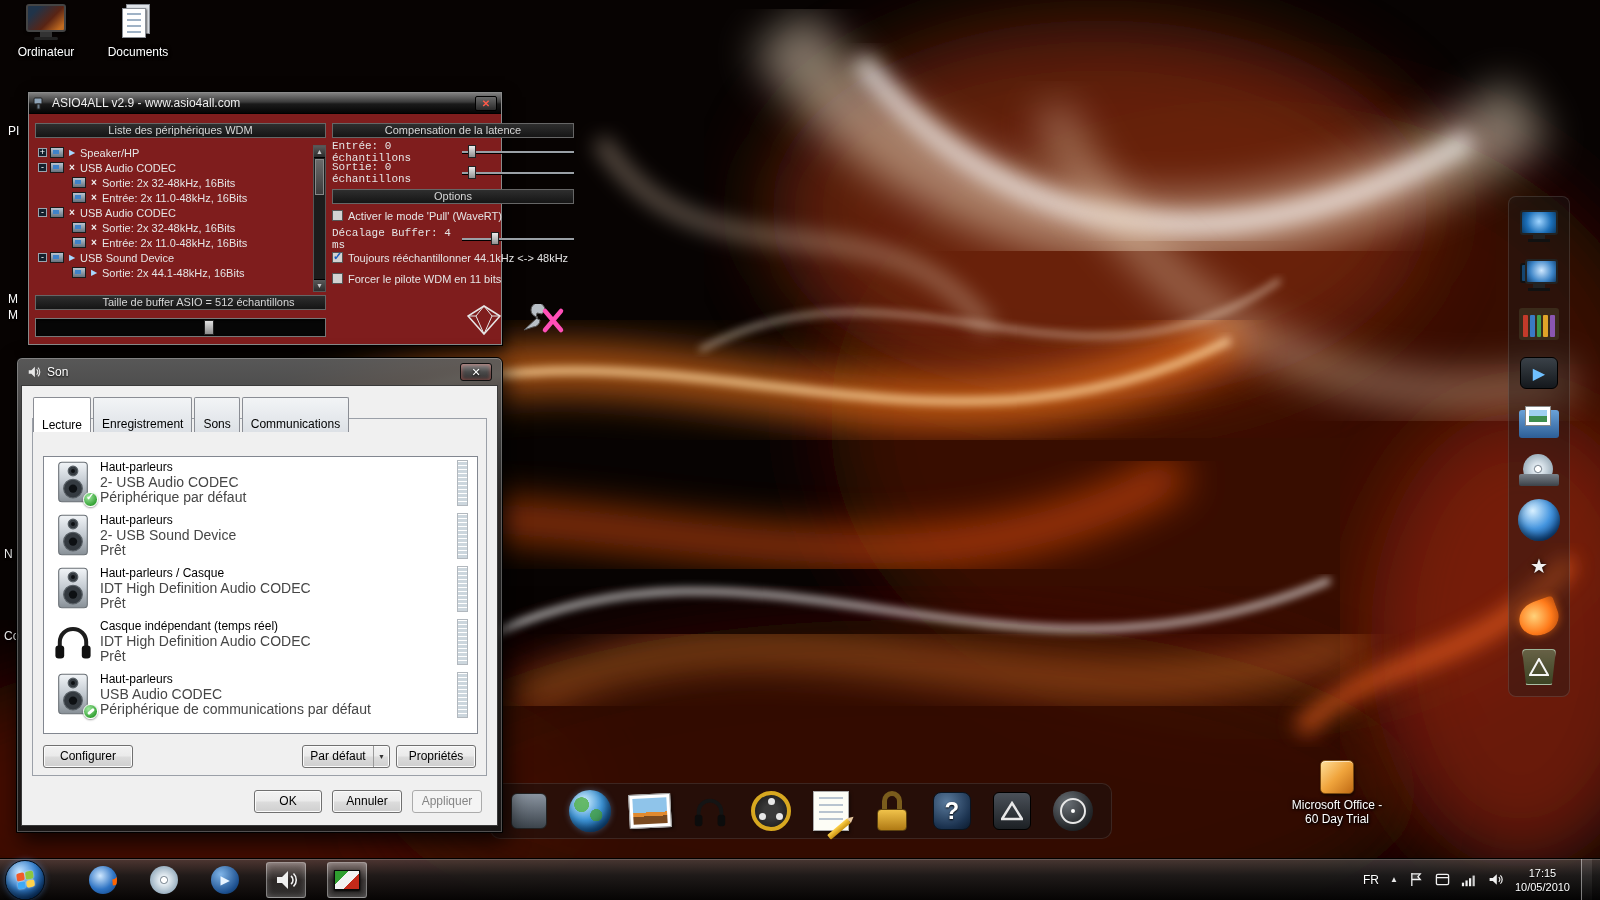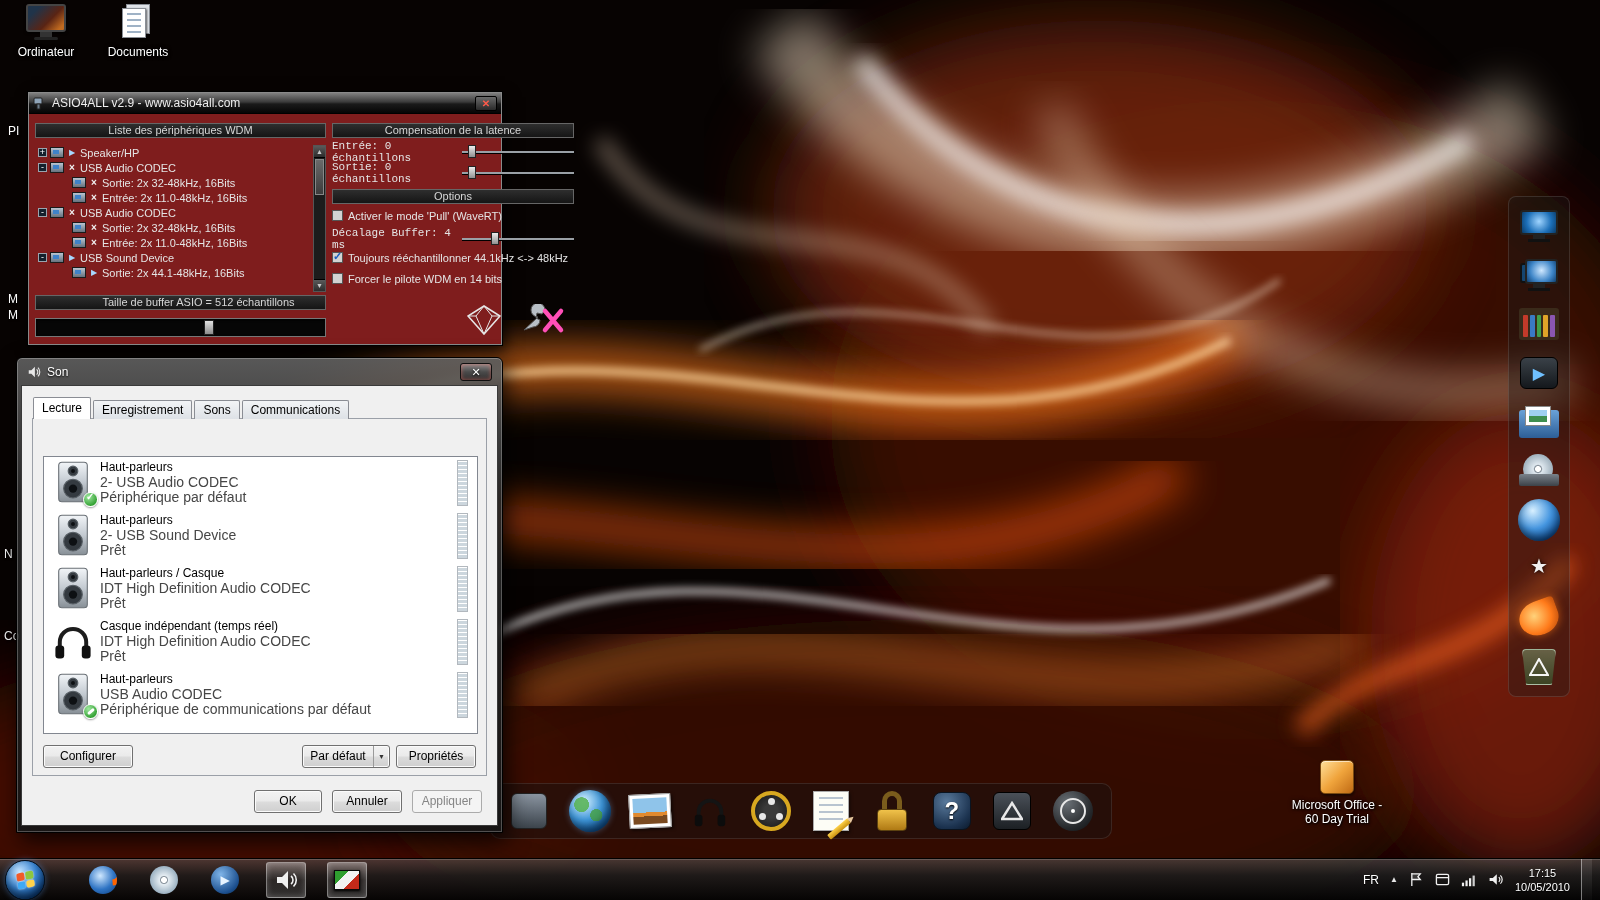--- a/index.html
+++ b/index.html
@@ -121,21 +121,21 @@
 
   
   .son { position:absolute; left:16px; top:357px; width:487px; height:476px; border-radius:6px 6px 0 0;
     background:linear-gradient(rgba(95,95,95,.92), rgba(40,40,40,.92) 30%, rgba(22,22,22,.94));
     border:1px solid #000; box-shadow:0 0 0 1px rgba(255,255,255,.25) inset, 4px 8px 22px rgba(0,0,0,.8);
     padding:0 4px 4px; }
   .son-title { height:27px; display:flex; align-items:center; gap:6px; padding:0 6px; color:#fff; font-size:12px; text-shadow:0 1px 2px #000; }
   .son-close { margin-left:auto; width:32px; height:18px; border:1px solid #101010; border-radius:3px; background:linear-gradient(#8a8a8a,#4a4a4a 50%,#303030); box-shadow:inset 0 0 4px rgba(255,110,100,.55); color:#fff; font-size:11px; line-height:16px; text-align:center; }
   .son-client { position:relative; height:441px; background:#f0f0f0; border:1px solid #3a3a3a; font-size:12px; color:#000; }
   .son-tabs { position:absolute; top:11px; left:11px; display:flex; align-items:flex-end; z-index:2; }
-  .tab { height:19px; line-height:18px; padding:0 8px; background:linear-gradient(#f2f4f6,#dde1e6); border:1px solid #8a8d94; border-bottom:none; border-radius:2px 2px 0 0; margin-right:2px; }
+  .tab { height:19px; line-height:18px; padding:17px 8px; background:linear-gradient(#f2f4f6,#dde1e6); border:1px solid #8a8d94; border-bottom:none; border-radius:2px 2px 0 0; margin-right:2px; }
   .tab.active { height:22px; line-height:21px; background:#fff; position:relative; z-index:3; }
   .tab-page { position:absolute; left:10px; right:10px; top:32px; height:358px; border:1px solid #9ba0a8; background:#f0f0f0; }
   .instr { position:absolute; left:12px; top:11px; right:10px; }
   .devlist { position:absolute; left:10px; top:37px; width:435px; height:278px; background:#fff; border:1px solid #828790; overflow:hidden; }
   .dev { display:flex; align-items:flex-start; gap:5px; height:53px; padding:3px 9px 3px 7px; position:relative; }
   .dicon { flex:none; width:44px; height:44px; position:relative; }
   .badge { position:absolute; right:-3px; bottom:-3px; width:15px; height:15px; border-radius:50%; border:1px solid #fff; background:radial-gradient(circle at 35% 30%, #9fe89f, #2f9e2f 75%); box-shadow:0 1px 2px rgba(0,0,0,.4); }
   .badge.chk:after { content:"✓"; position:absolute; left:2px; top:-2px; color:#fff; font-size:10px; font-weight:bold; }
   .badge.tel:after { content:""; position:absolute; left:3px; top:5px; width:8px; height:3px; background:#fff; border-radius:2px; transform:rotate(-40deg); }
   .dtxt { line-height:15px; }
@@ -469,21 +469,21 @@
           <span class="mslider">
               <span class="h" style="left:26%"></span>
             </span>
         </div>
         <div class="chkrow">
           <span class="cb on"></span>
           <span>Toujours rééchantillonner 44.1kHz &lt;-&gt; 48kHz</span>
         </div>
         <div class="chkrow">
           <span class="cb"></span>
-          <span>Forcer le pilote WDM en 14 bits</span>
+          <span>Forcer le pilote WDM en 11 bits</span>
         </div>
       </div>
 
       <div class="asio-tools">
         <svg width="34" height="30" viewBox="0 0 34 30">
           <polygon points="17,1 33,11 17,29 1,11" fill="none" stroke="#e6e6e6" stroke-width="1.6"></polygon>
           <polyline points="1,11 9,11 17,1 25,11 33,11" fill="none" stroke="#e6e6e6" stroke-width="1"></polyline>
           <polyline points="9,11 17,29 25,11" fill="none" stroke="#e6e6e6" stroke-width="1"></polyline>
         </svg>
         <svg width="48" height="32" viewBox="0 0 48 32">

